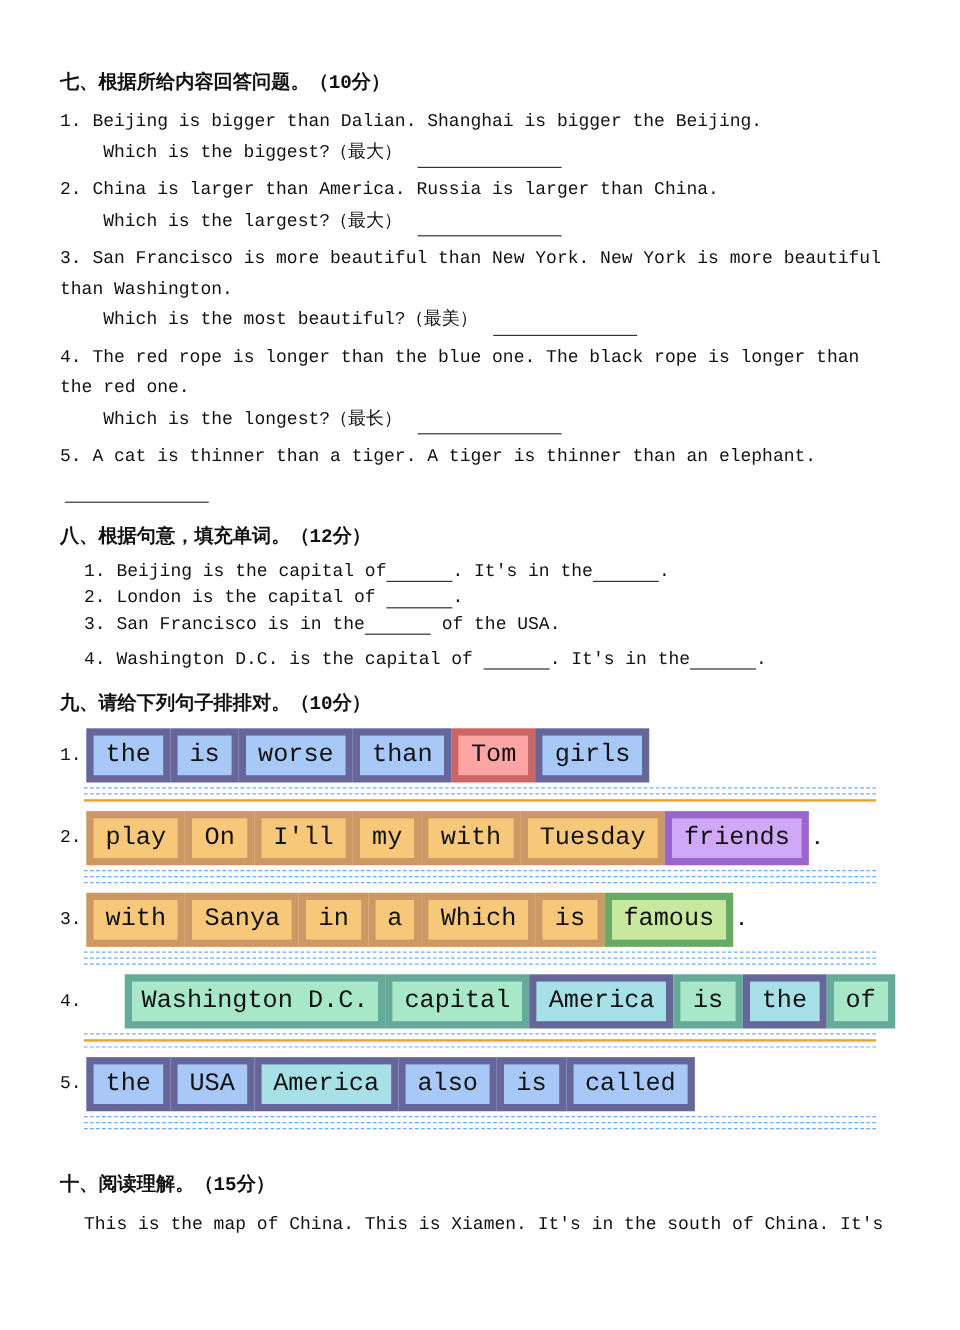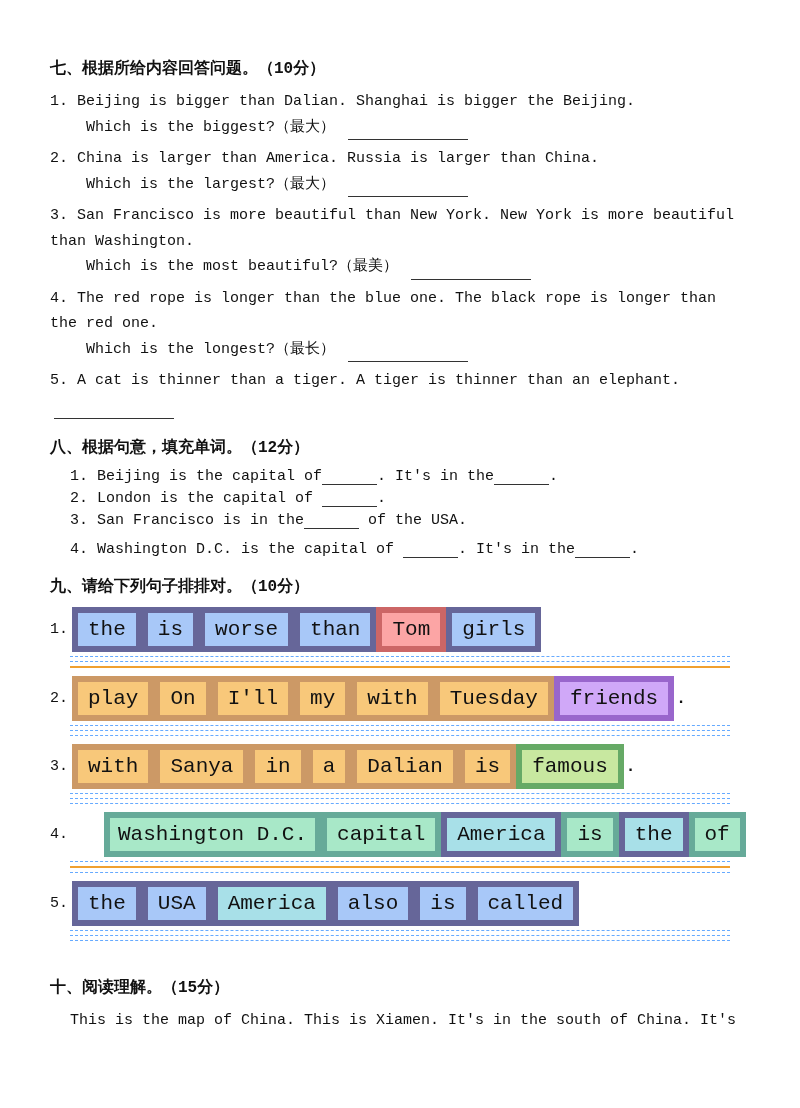--- a/index.html
+++ b/index.html
@@ -171,21 +171,21 @@
     <div class="dashed-line"></div>
     <div class="dashed-line"></div>
   </div>
 
   <div style="display:flex;align-items:center;margin-top:8px;">
     <span class="q-num">3.</span>
     <div class="tile tile-orange">with</div>
     <div class="tile tile-orange">Sanya</div>
     <div class="tile tile-orange">in</div>
     <div class="tile tile-orange">a</div>
-    <div class="tile tile-orange">Dalian</div>
+    <div class="tile tile-orange">Which</div>
     <div class="tile tile-orange">is</div>
     <div class="tile tile-lime">famous</div>
     <span class="period">.</span>
   </div>
   <div class="answer-lines">
     <div class="dashed-line"></div>
     <div class="dashed-line"></div>
     <div class="dashed-line"></div>
   </div>
 

